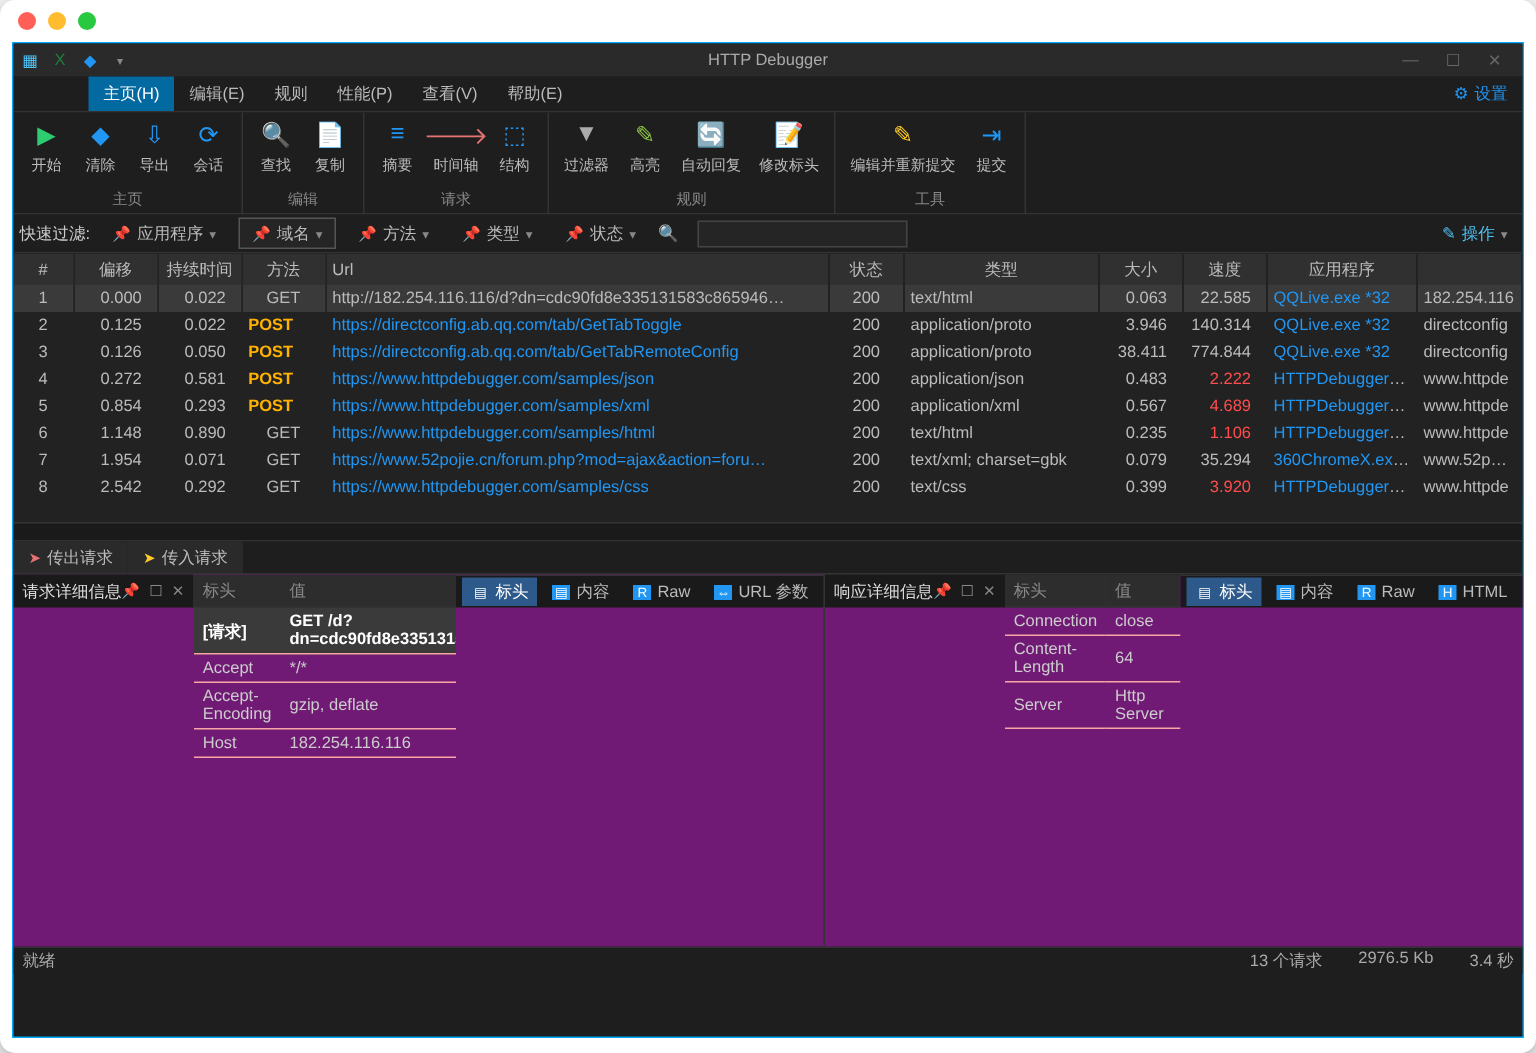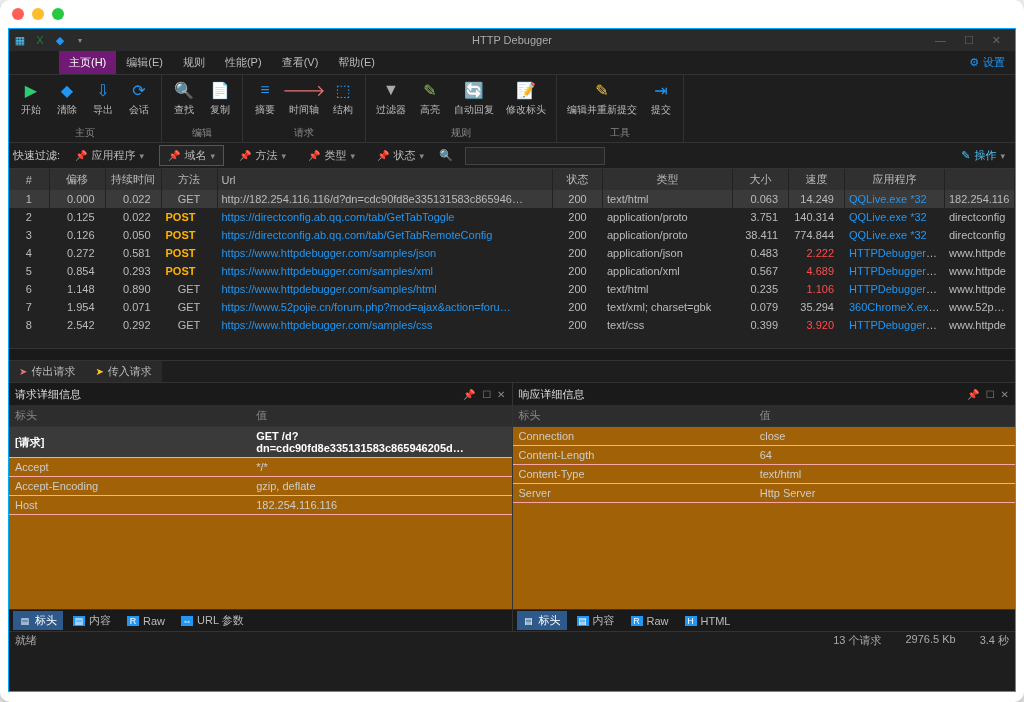--- a/index.html
+++ b/index.html
@@ -20,21 +20,21 @@
   
   .qat { height: 22px; background: #2a2a2a; display: flex; align-items: center; padding: 0 4px; gap: 6px; }
   .qat .win-title { position:absolute; left:0; width:100%; text-align:center; font-size:11px; color:#aaa; pointer-events:none; }
   .qat-icon { width: 14px; height: 14px; display: inline-flex; align-items: center; justify-content: center; font-size: 11px; color:#4fc3f7; }
   .wincontrols { margin-left: auto; display: flex; gap: 18px; padding-right: 10px; color:#666; }
   .wincontrols span { cursor:pointer; }
 
   
   .menubar { height: 24px; background: #1e1e1e; display: flex; align-items: stretch; border-bottom: 1px solid #333; }
   .menu-item { padding: 0 10px; display: flex; align-items: center; font-size: 11px; color: #bbb; cursor: pointer; }
-  .menu-item.active { background: #701a75; color:#fff; }
+  .menu-item.active { background: #0369a1; color:#fff; }
   .settings-link { margin-left: auto; padding: 0 10px; display: flex; align-items: center; gap: 4px; color:#2196f3; cursor:pointer; }
 
   
   .ribbon { height: 68px; background: #1e1e1e; display: flex; border-bottom: 1px solid #333; }
   .ribbon-group { display: flex; flex-direction: column; border-right: 1px solid #333; }
   .ribbon-items { display: flex; padding: 2px 4px; flex: 1; }
   .ribbon-btn { display: flex; flex-direction: column; align-items: center; justify-content: flex-start; padding: 2px 6px; min-width: 36px; gap: 2px; color:#bbb; cursor:pointer; font-size:10px; }
   .ribbon-btn .ico { width: 22px; height: 22px; display: flex; align-items: center; justify-content: center; font-size: 16px; }
   .ribbon-group-label { text-align: center; font-size: 10px; color: #888; padding-bottom: 2px; }
 
@@ -67,21 +67,21 @@
   .hscroll { height: 12px; background:#1a1a1a; border-bottom:1px solid #333; }
 
   
   .midtabs { height: 22px; background: #1e1e1e; display: flex; align-items: center; border-bottom: 1px solid #333; }
   .midtab { padding: 3px 10px; font-size: 11px; display: flex; align-items: center; gap: 4px; cursor:pointer; background:#2a2a2a; color:#bbb; }
   .arrow-out { color:#e57373; font-size:10px; }
   .arrow-in { color:#ffca28; font-size:10px; }
 
   
   .details { display: flex; height: 248px; }
-  .pane { flex: 1; background: #a16207; display: flex; flex-direction: column; border-right: 1px solid #333; }
+  .pane { flex: 1; background: #701a75; display: flex; flex-direction: row; border-right: 1px solid #333; }
   .pane:last-child { border-right: none; }
   .pane-title { height: 22px; background: #1a1a1a; display: flex; align-items: center; padding: 0 6px; color:#ddd; font-size:11px; }
   .pane-title .pane-ctrls { margin-left: auto; display: flex; gap: 6px; color:#888; font-size:10px; cursor:pointer; }
   .pane-headers { flex: 1; overflow: auto; }
   table.kv { width: 100%; border-collapse: collapse; font-size: 11px; }
   table.kv th { text-align:left; font-weight: normal; padding: 3px 6px; background:#2d2d2d; color:#888; border-bottom:1px solid #333; }
   table.kv td { padding: 3px 6px; border-bottom: 1px solid #fca5a5; color:#ccc; }
   table.kv tr.bold td { font-weight: bold; color:#fff; }
   table.kv tr.sel td { background:#3a3a3a; }
 
@@ -303,21 +303,21 @@
               </td>
               <td><span class="">http://182.254.116.116/d?dn=cdc90fd8e335131583c865946…</span></td>
               <td>
                 <span class="c-center">200</span>
               </td>
               <td>text/html</td>
               <td>
                 <span class="c-num">0.063</span>
               </td>
               <td>
-                <span class="c-num ">14.249</span>
+                <span class="c-num ">22.585</span>
               </td>
               <td><span class="c-app">QQLive.exe *32</span></td>
               <td>182.254.116</td>
             </tr>
             <tr>
               <td>
                 <span class="c-center">2</span>
               </td>
               <td>
                 <span class="c-num">0.125</span>
@@ -327,21 +327,21 @@
               </td>
               <td>
                 <span class="c-post">POST</span>
               </td>
               <td><span class="c-link">https://directconfig.ab.qq.com/tab/GetTabToggle</span></td>
               <td>
                 <span class="c-center">200</span>
               </td>
               <td>application/proto</td>
               <td>
-                <span class="c-num">3.751</span>
+                <span class="c-num">3.946</span>
               </td>
               <td>
                 <span class="c-num ">140.314</span>
               </td>
               <td><span class="c-app">QQLive.exe *32</span></td>
               <td>directconfig</td>
             </tr>
             <tr>
               <td>
                 <span class="c-center">3</span>
@@ -606,24 +606,20 @@
             <tbody id="resp-kv">
                 <tr>
                   <td>Connection</td>
                   <td>close</td>
                 </tr>
                 <tr>
                   <td>Content-Length</td>
                   <td>64</td>
                 </tr>
                 <tr>
-                  <td>Content-Type</td>
-                  <td>text/html</td>
-                </tr>
-                <tr>
                   <td>Server</td>
                   <td>Http Server</td>
                 </tr>
               </tbody>
           </table>
         </div>
         <div class="pane-tabs" id="resp-tabs">
             <div class="pane-tab active">
               <span class="pt-ico" style="background:#2d5a8a;color:#fff">▤</span>
               <span>标头</span>

